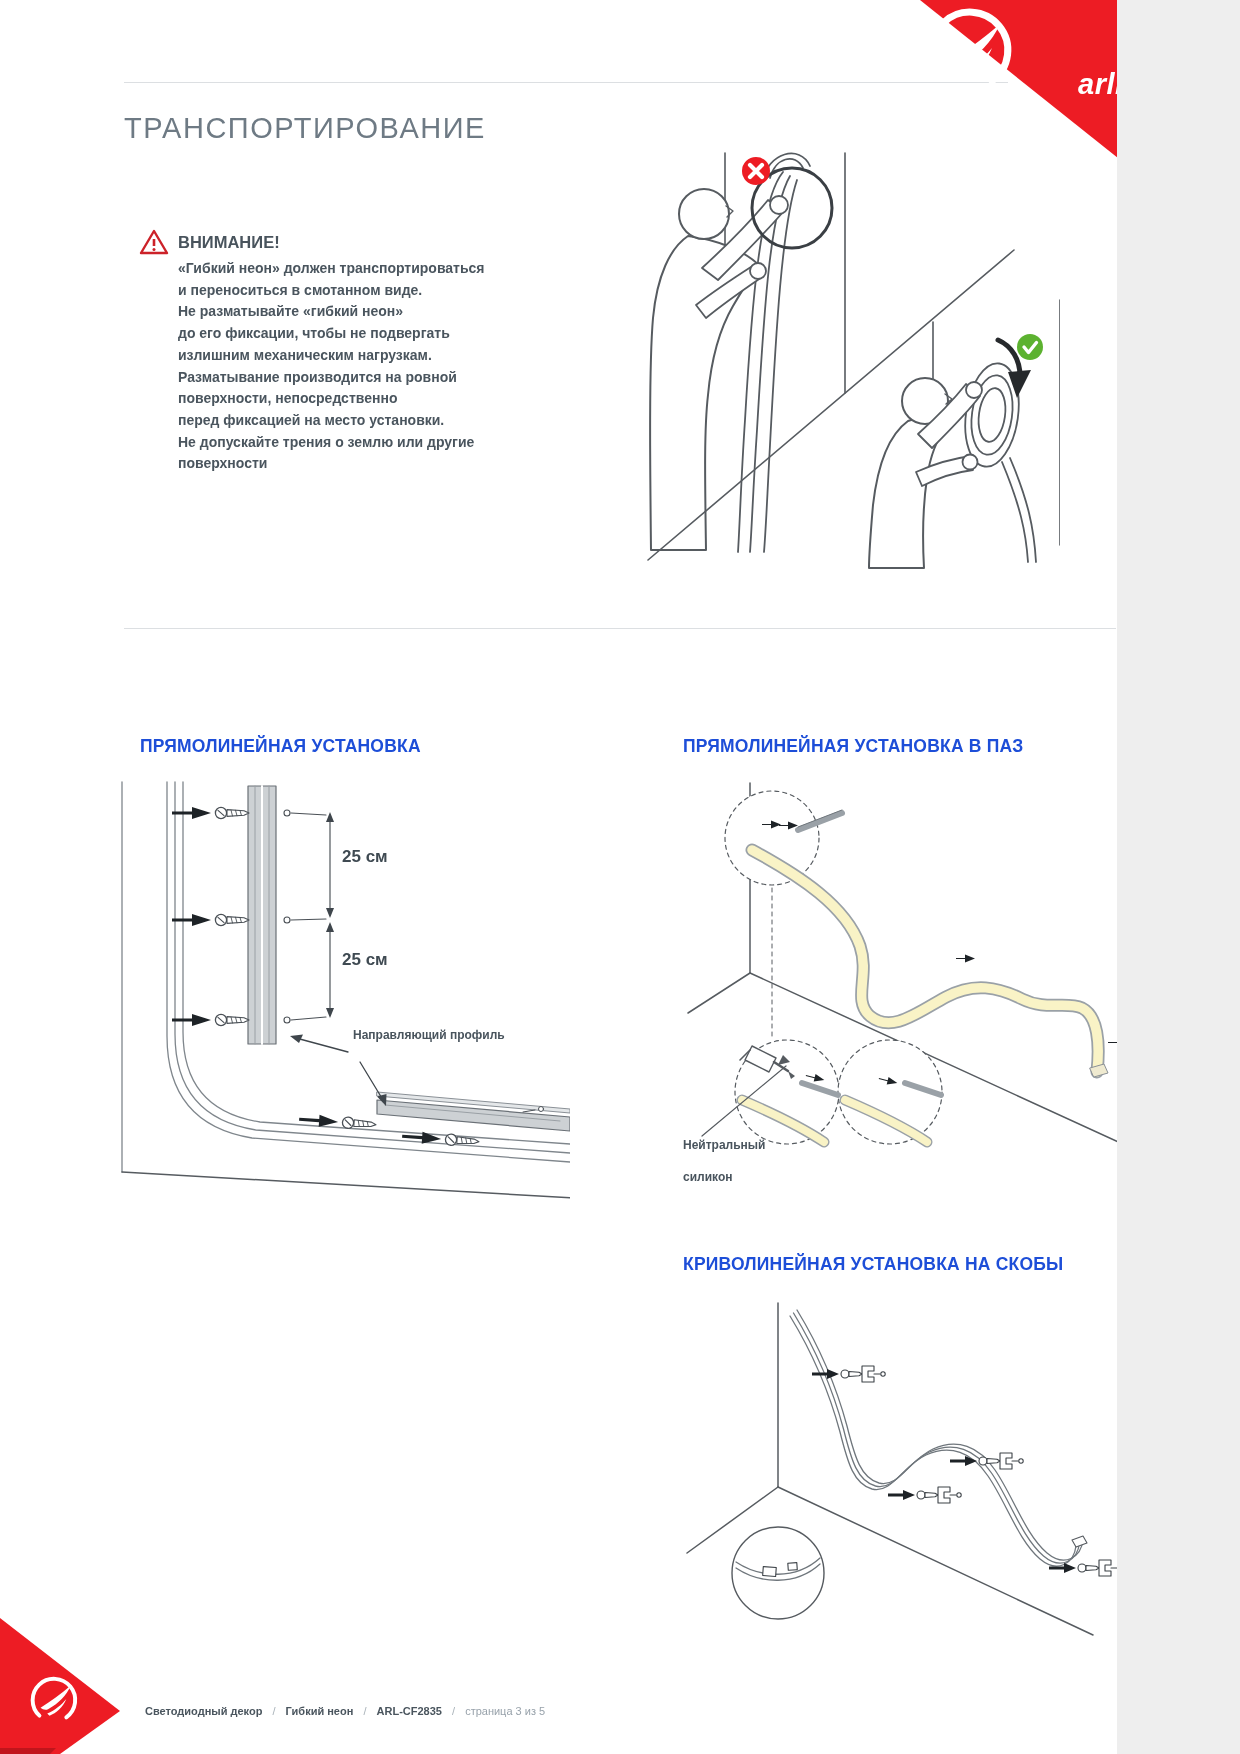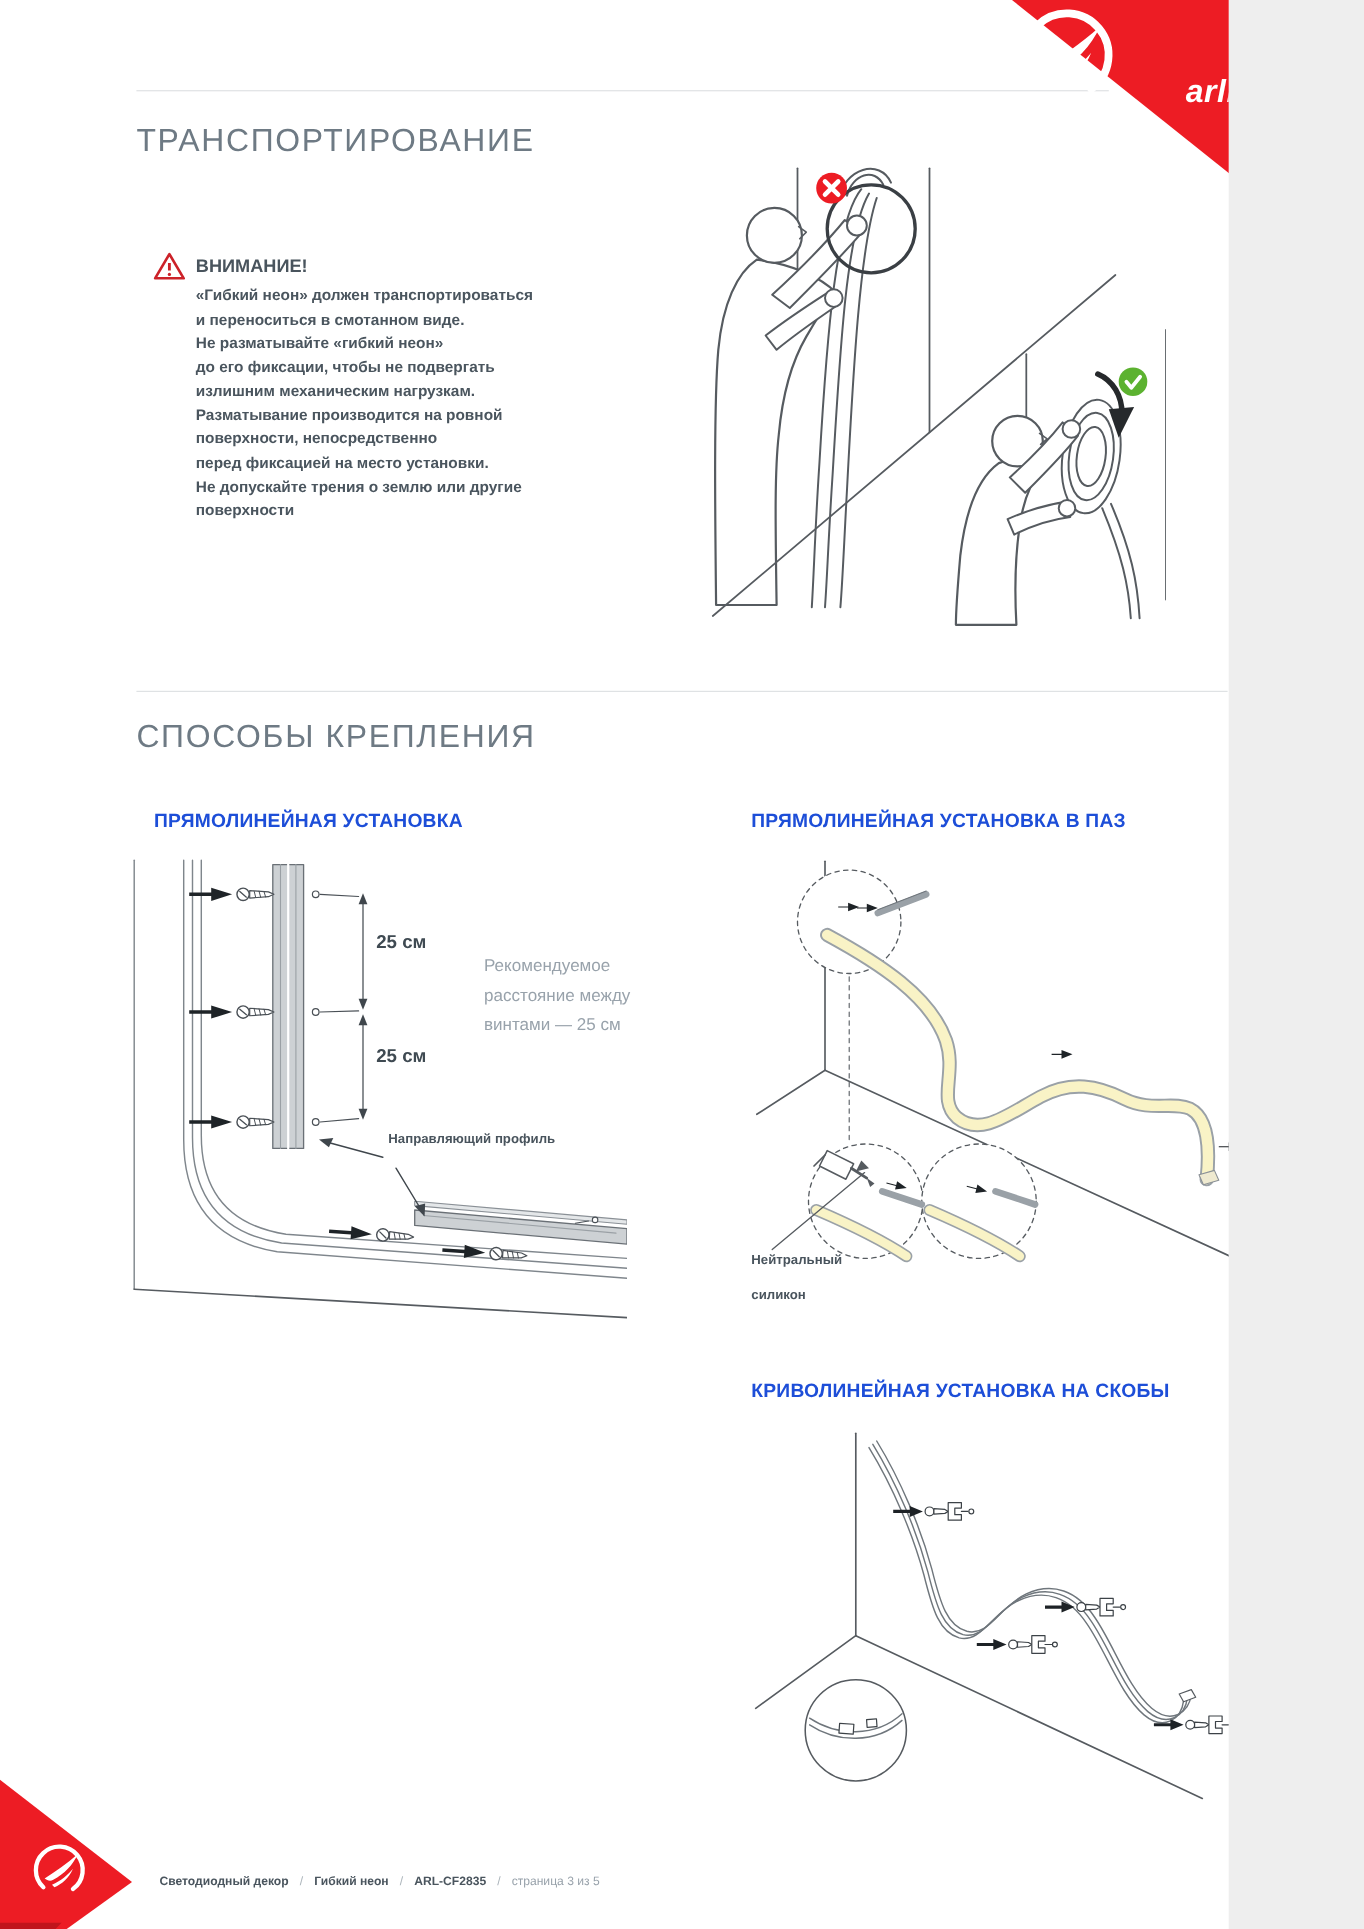--- a/index.html
+++ b/index.html
@@ -116,21 +116,20 @@
       <path d="M1008,372 L1031,370 L1017,398 Z" fill="#26292c" stroke="none"></path>
     </g>
     <g>
       <circle cx="1030" cy="347" r="13" fill="#5cb230"></circle>
       <path d="M1024,347 l4.5,5.5 8,-10" stroke="#fff" stroke-width="3.4" fill="none"></path>
     </g>
   </svg>
 
   <div class="abs rule" style="left:124px;top:628px;width:992px;"></div>
 
-  <div class="abs h-big" style="left:124px;top:654px;">СПОСОБЫ КРЕПЛЕНИЯ</div>
 
   <div class="abs h-red" style="left:140px;top:736px;">ПРЯМОЛИНЕЙНАЯ УСТАНОВКА</div>
   <div class="abs h-red" style="left:683px;top:736px;">ПРЯМОЛИНЕЙНАЯ УСТАНОВКА В ПАЗ</div>
 
   <svg class="abs" style="left:110px;top:770px;" width="460" height="430" viewBox="110 770 460 430" stroke-linecap="round" stroke-linejoin="round">
     <defs>
       <g id="screwL">
         <path d="M-68,-1.6 H-48 V-6 L-29,0 L-48,6 V1.6 H-68 Z" fill="#1e2327" stroke="none"></path>
         <circle cx="-19" cy="0" r="5.6" fill="#fff" stroke="#4a5056" stroke-width="1.3"></circle>
         <line x1="-22" y1="-2.6" x2="-16" y2="2.6" stroke="#4a5056" stroke-width="1.2"></line>
@@ -191,25 +190,20 @@
     <g stroke="#3f464c" stroke-width="1.3" fill="#3f464c">
       <line x1="348" y1="1052" x2="296" y2="1038"></line>
       <path d="M290,1036 l13,-1.5 -4,8.5 z" stroke="none"></path>
       <line x1="360" y1="1062" x2="383" y2="1100"></line>
       <path d="M386,1106 l-9,-9.5 9.5,-2.5 z" stroke="none"></path>
     </g>
   </svg>
 
   <div class="abs dim-label" style="left:342px;top:847px;">25 см</div>
   <div class="abs dim-label" style="left:342px;top:950px;">25 см</div>
-  <div class="abs" style="left:440px;top:866px;">
-    <div class="note-line">Рекомендуемое</div>
-    <div class="note-line">расстояние между</div>
-    <div class="note-line">винтами — 25 см</div>
-  </div>
   <div class="abs part-label" style="left:353px;top:1028px;">Направляющий профиль</div>
 
   <svg class="abs" style="left:640px;top:770px;" width="500" height="425" viewBox="640 770 500 425" stroke-linecap="round" stroke-linejoin="round">
     <defs>
       <path id="arrS" d="M0,0 h9 v-3.4 l10,3.9 -10,3.9 v-3.4 h-9 z"></path>
     </defs>
 
     <g stroke="#565b60" stroke-width="1.5" fill="none">
       <line x1="750" y1="783" x2="750" y2="973"></line>
       <line x1="750" y1="973" x2="688" y2="1013"></line>

